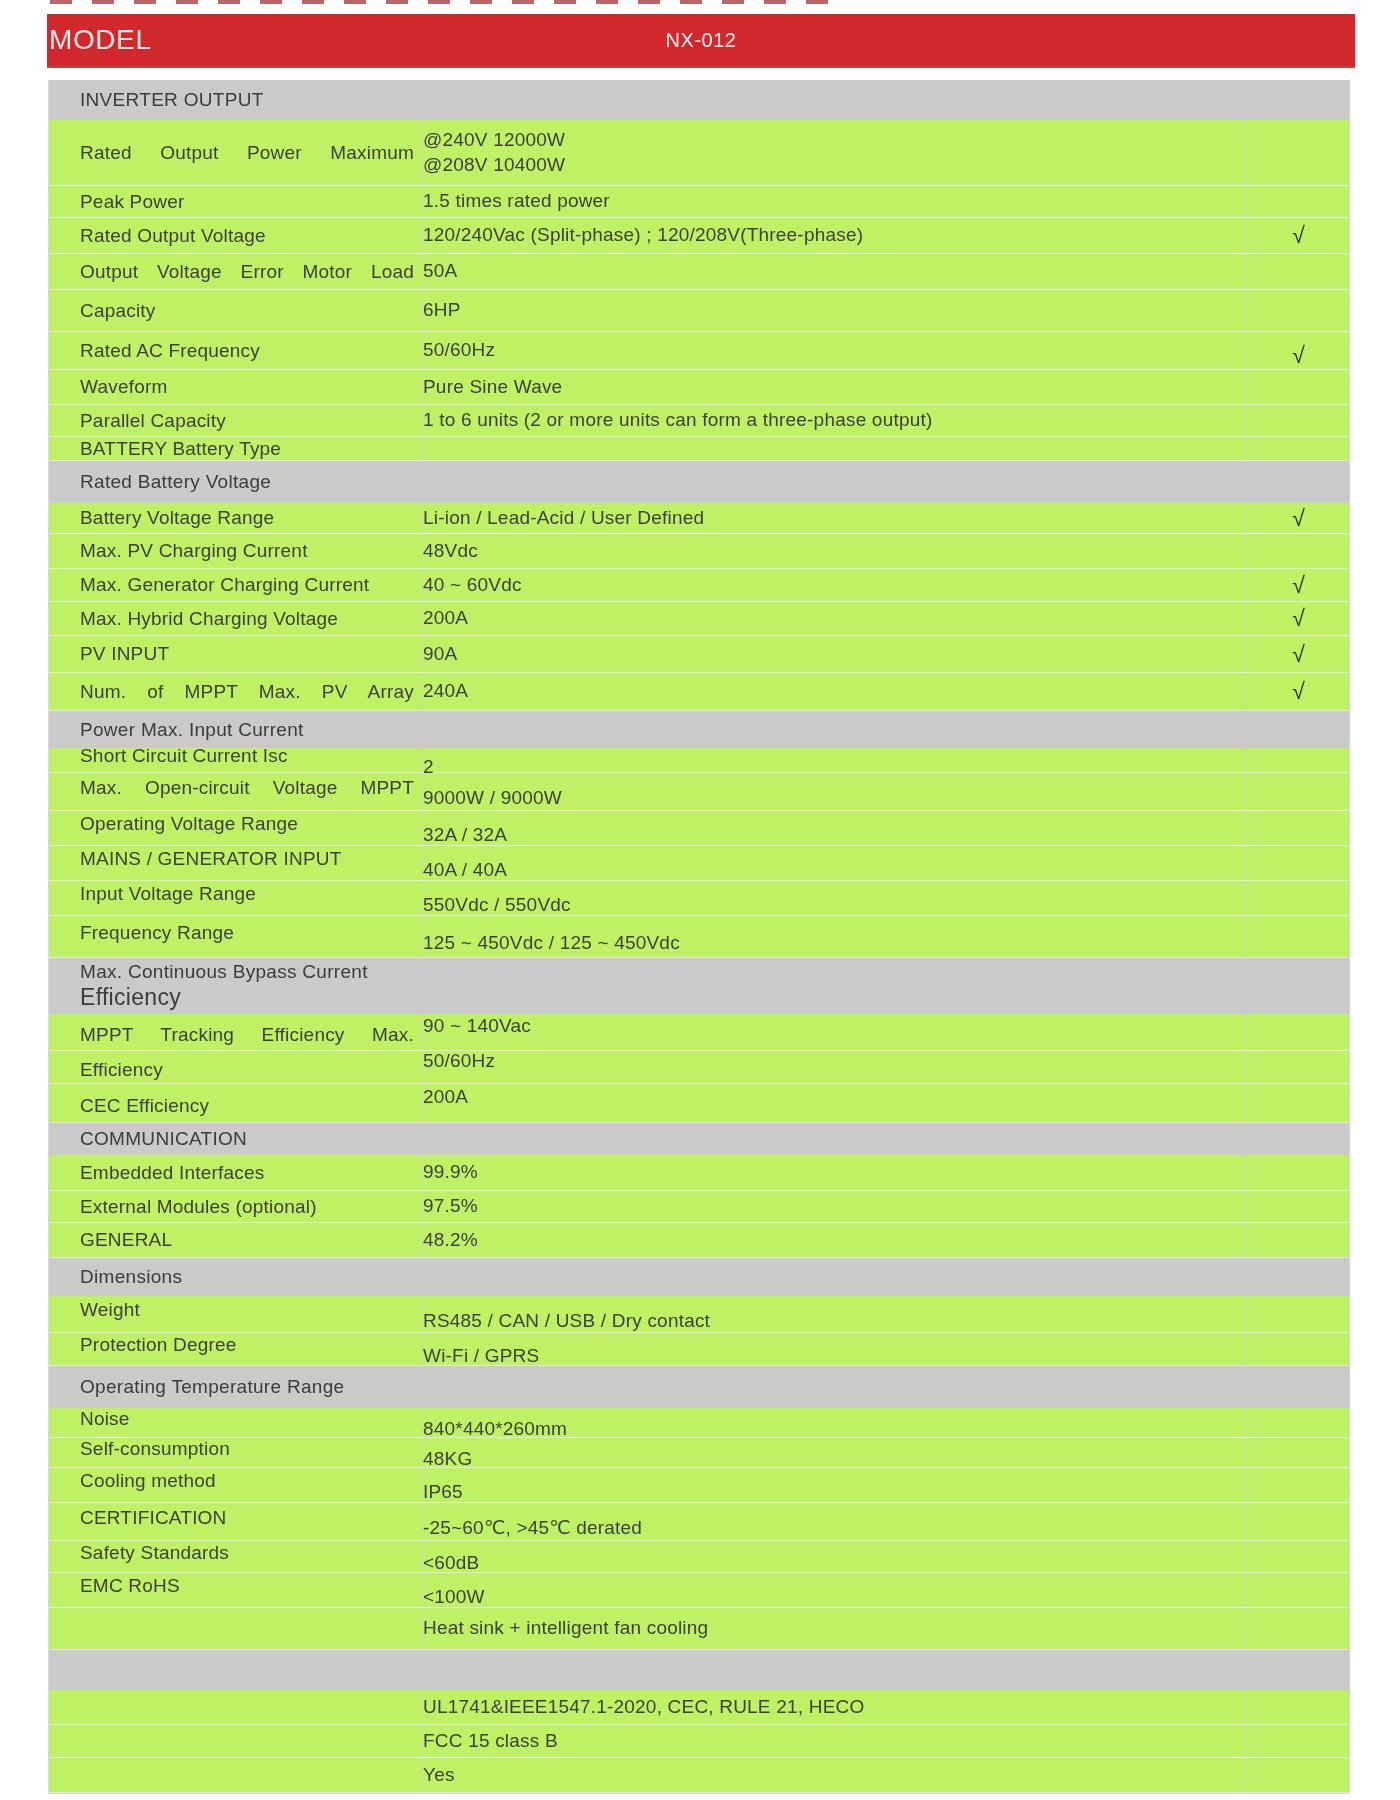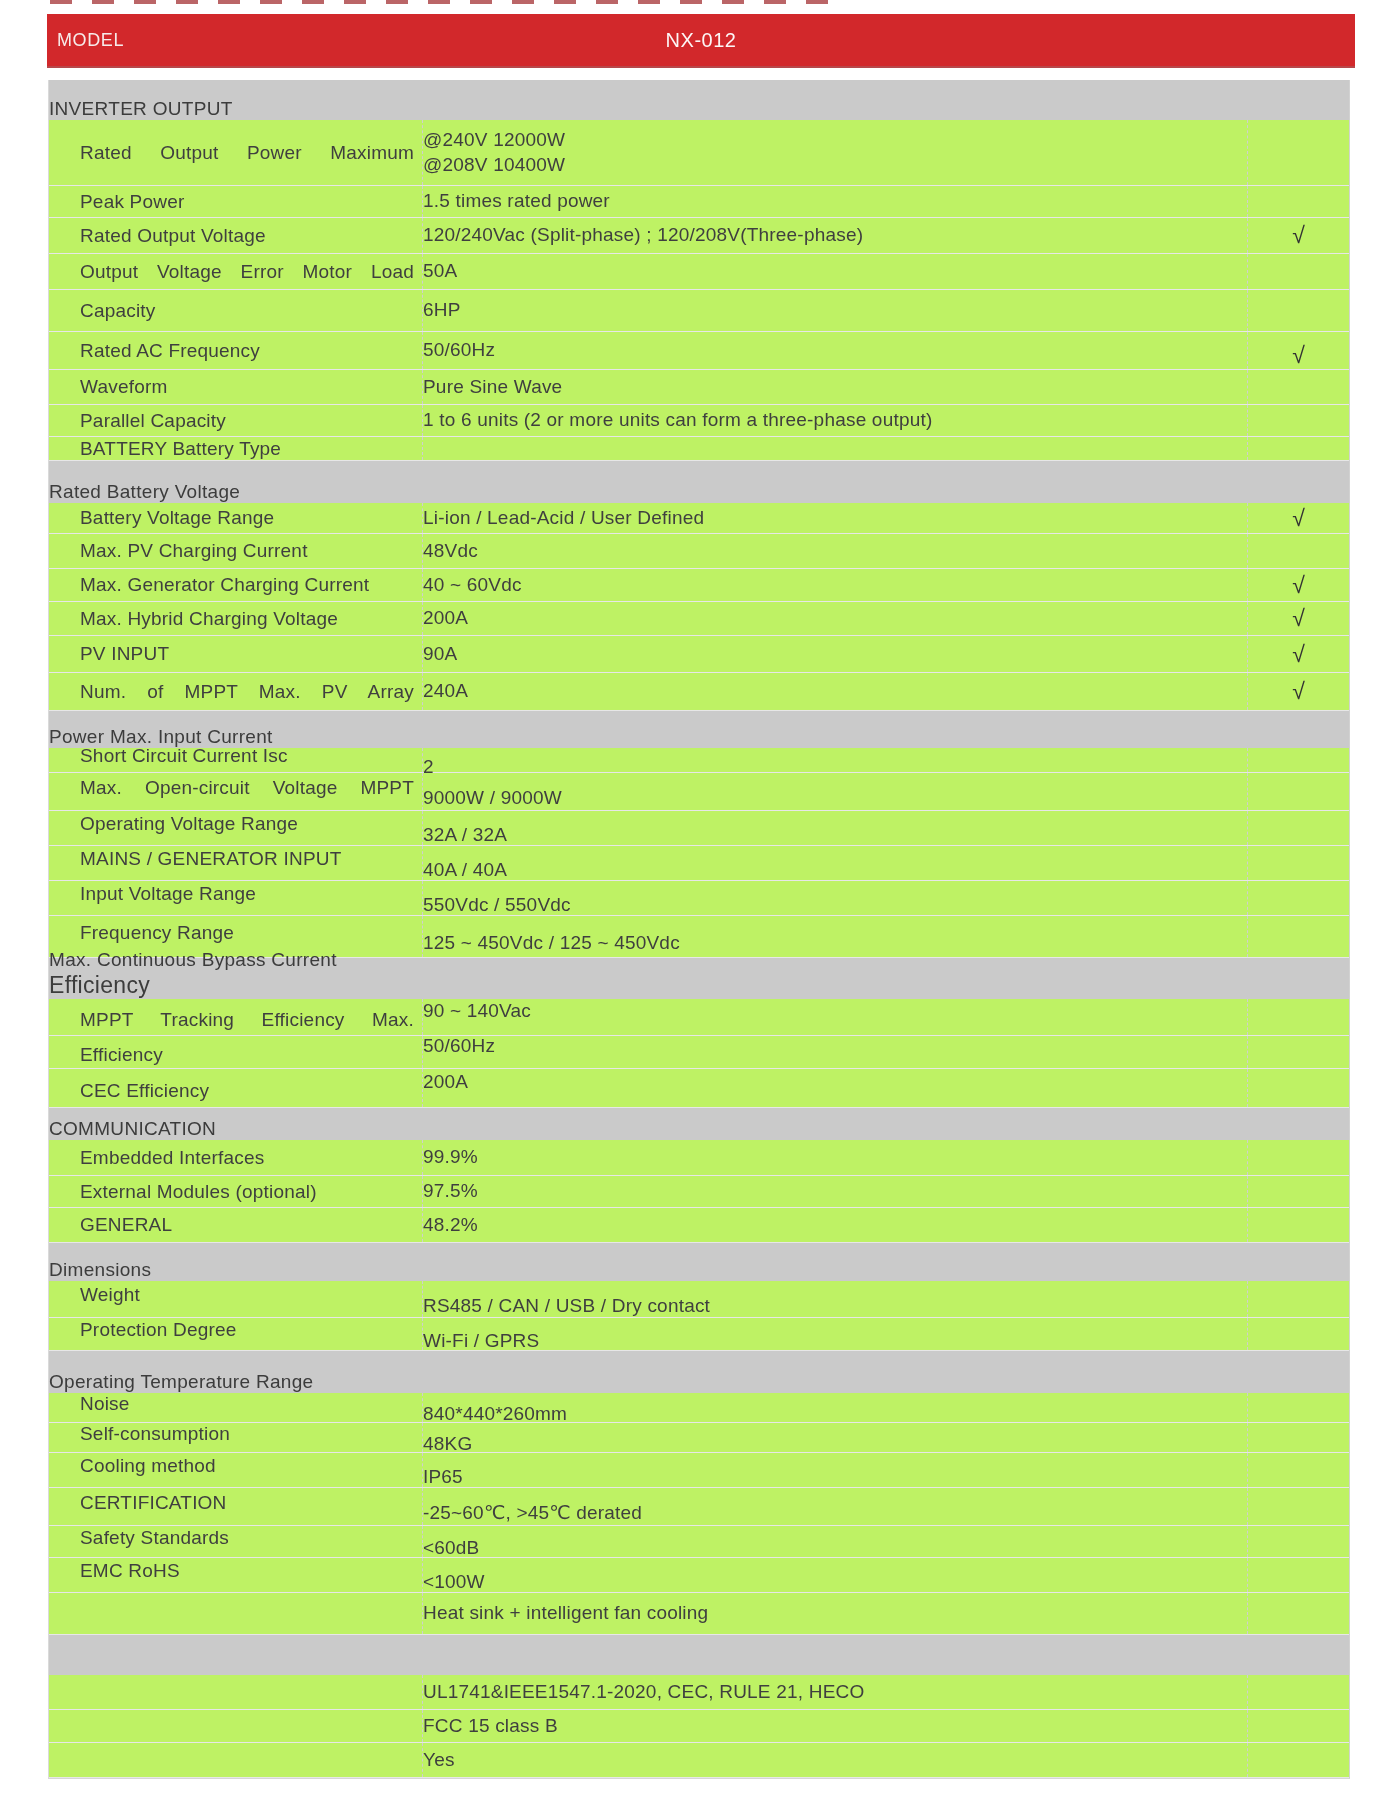--- a/index.html
+++ b/index.html
@@ -3,26 +3,26 @@
 <meta charset="utf-8">
 <style>
   html,body{margin:0;padding:0;background:#fff;}
   body{width:1400px;height:1800px;font-family:"Liberation Sans","DejaVu Sans",sans-serif;color:var(--text,#3f3f3f);}
   .stage{position:relative;width:1400px;height:1800px;overflow:hidden;background:#fff;}
   .frag{position:absolute;left:50px;top:0;width:790px;height:4px;
         background:repeating-linear-gradient(90deg,#9d2326 0 22px,rgba(0,0,0,0) 22px 42px);opacity:.7;}
   .banner{position:absolute;left:47px;top:14px;width:1308px;height:52px;
           background:var(--accent,#d2282b);display:flex;align-items:center;
           border-bottom:2px solid #b8474a;}
-  .banner .ml{font-size:18px;letter-spacing:.6px;color:#f7ebea;padding-left:10px;position:relative;z-index:2;}
+  .banner .ml{font-size:28px;letter-spacing:.6px;color:#f7ebea;padding-left:2px;position:relative;z-index:2;}
   .banner .mv{position:absolute;left:0;right:0;text-align:center;font-size:20px;letter-spacing:.5px;color:#fdf6f6;}
   .tbl{position:absolute;left:48px;top:80px;width:1302px;box-sizing:border-box;
        border-left:1px solid #dadada;border-right:1px solid #d2d2d2;border-bottom:1px solid #d6d6d6;}
-  .band{background:var(--band,#cacaca);display:flex;flex-direction:column;justify-content:flex-end;
-        align-items:flex-start;font-size:19px;color:#3c3c3c;letter-spacing:.3px;box-sizing:border-box;}
+  .band{background:var(--band,#cacaca);display:flex;flex-direction:column;justify-content:center;
+        align-items:flex-start;padding-left:31px;font-size:19px;color:#3c3c3c;letter-spacing:.3px;box-sizing:border-box;}
   .band .b2{font-size:23px;margin-top:1px;}
   .row{display:flex;border-bottom:1px solid #e7e7e7;box-sizing:border-box;background:#bef264;}
   .lb{width:374px;box-sizing:border-box;padding-left:31px;padding-right:8px;display:flex;align-items:center;
       border-right:1px dashed #cfcfcf;font-size:19px;letter-spacing:.2px;}
   .val{flex:1;display:flex;flex-direction:column;align-items:flex-start;justify-content:center;text-align:center;
        border-right:1px dashed #cfcfcf;font-size:19px;line-height:1.3;letter-spacing:.2px;}
   .ck{width:101px;display:flex;align-items:center;justify-content:center;font-size:23px;color:#333;}
   .ck.cb{align-items:flex-end;}
   .lb.j span{width:100%;text-align:justify;text-align-last:justify;}
   .off .lb span{position:relative;top:-4px;}
@@ -276,21 +276,21 @@
         <div class="lb">
           <span>Frequency Range</span>
         </div>
         <div class="val">
           <span>125 ~ 450Vdc / 125 ~ 450Vdc</span>
         </div>
         <div class="ck">
           <span></span>
         </div>
       </div>
-    <div class="band" style="height:41px">
+    <div class="band" style="height:56px">
         <span>Max. Continuous Bypass Current</span>
         <span class="b2">Efficiency</span>
       </div>
     <div class="row up" style="height:37px">
         <div class="lb j">
           <span>MPPT Tracking Efficiency Max.</span>
         </div>
         <div class="val">
           <span>90 ~ 140Vac</span>
         </div>

